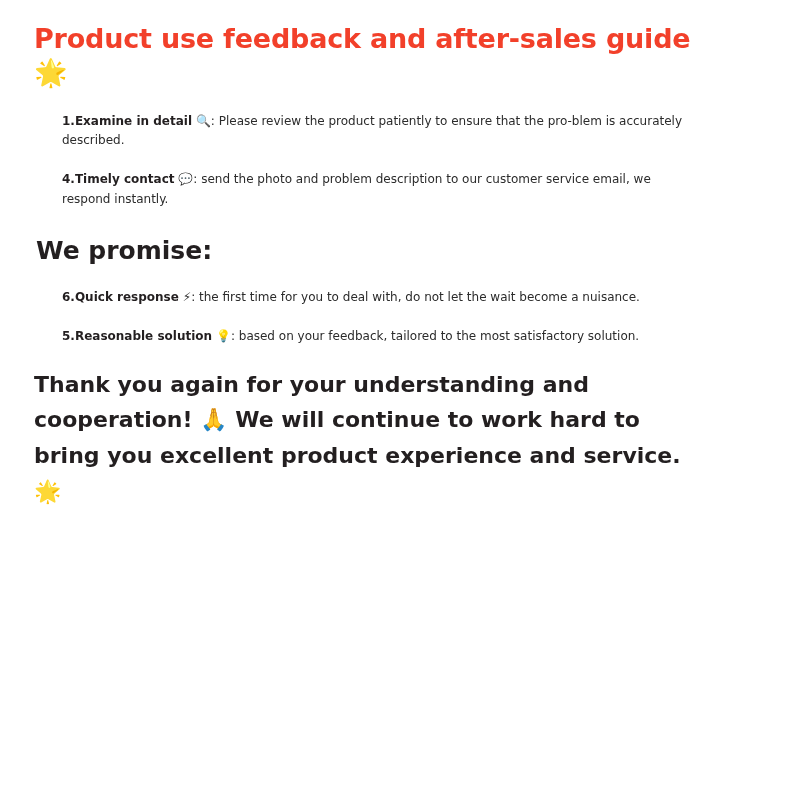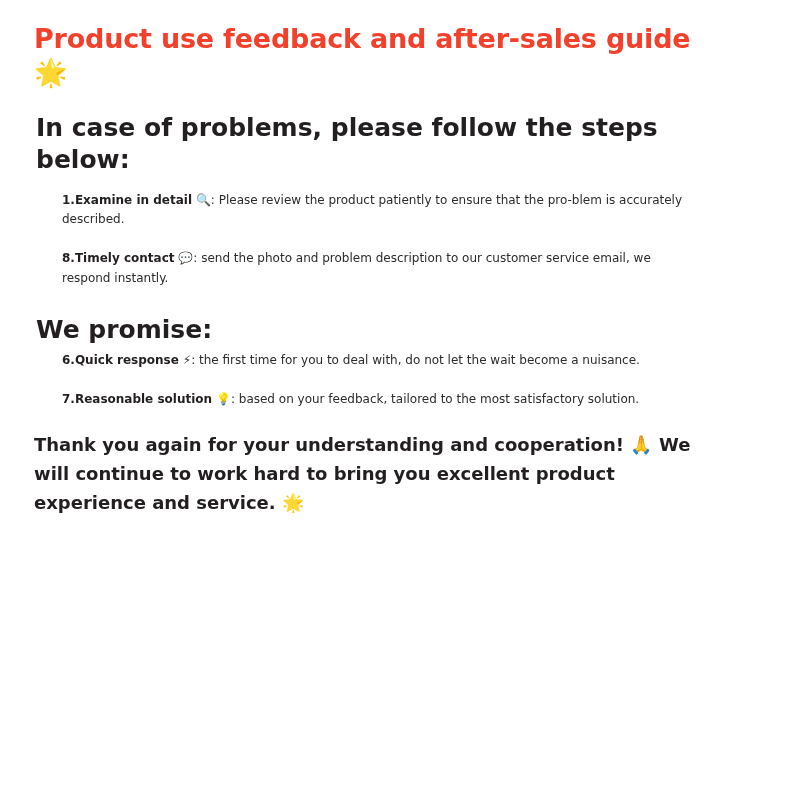--- a/index.html
+++ b/index.html
@@ -33,76 +33,75 @@
   }
   .section-heading {
     font-size: 25px;
     font-weight: bold;
     line-height: 1.3;
     margin: 0 0 14px 2px;
     color: #231f20;
   }
   .section-heading.second {
     margin-top: 26px;
-    margin-bottom: 4px;
+    margin-bottom: 20px;
   }
   .step {
     margin: 0 0 20px 0;
     padding-left: 28px;
     font-size: 12px;
     line-height: 1.62;
     color: #2b2b2b;
   }
   .step .lead {
     font-weight: bold;
     color: #231f20;
   }
   .closing {
     margin: 12px 0 0 0;
-    font-size: 18px;
+    font-size: 22px;
     font-weight: bold;
     line-height: 1.62;
     color: #231f20;
   }
   .emoji {
     font-family: "DejaVu Sans", sans-serif;
   }
 </style>
 </head>
 <body>
 
 <div class="page">
 
   <h1 class="doc-title">
     <span>Product use feedback and after-sales guide</span>
     <span class="emoji">🌟</span>
   </h1>
 
-  <h2 class="section-heading">In case of problems, please follow the steps below:</h2>
 
   <p class="step">
     <span class="lead">1.Examine in detail</span>
     <span class="emoji">🔍</span><span>: Please review the product patiently to ensure that the pro-blem is accurately described.</span>
   </p>
 
 
   <p class="step">
-    <span class="lead">8.Timely contact</span>
+    <span class="lead">4.Timely contact</span>
     <span class="emoji">💬</span><span>: send the photo and problem description to our customer service email, we respond instantly.</span>
   </p>
 
   <h2 class="section-heading second">We promise:</h2>
 
   <p class="step">
     <span class="lead">6.Quick response</span>
     <span class="emoji">⚡</span><span>: the first time for you to deal with, do not let the wait become a nuisance.</span>
   </p>
 
   <p class="step">
-    <span class="lead">7.Reasonable solution</span>
+    <span class="lead">5.Reasonable solution</span>
     <span class="emoji">💡</span><span>: based on your feedback, tailored to the most satisfactory solution.</span>
   </p>
 
   <p class="closing">
     <span>Thank you again for your understanding and cooperation!</span>
     <span class="emoji">🙏</span>
     <span>We will continue to work hard to bring you excellent product experience and service.</span>
     <span class="emoji">🌟</span>
   </p>
 

